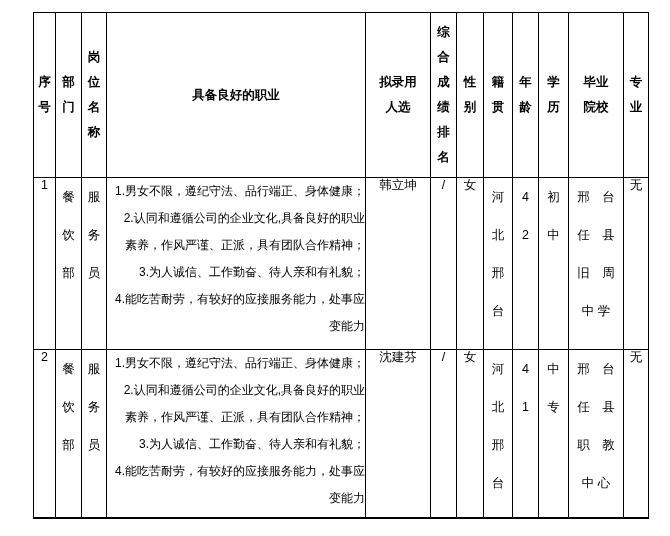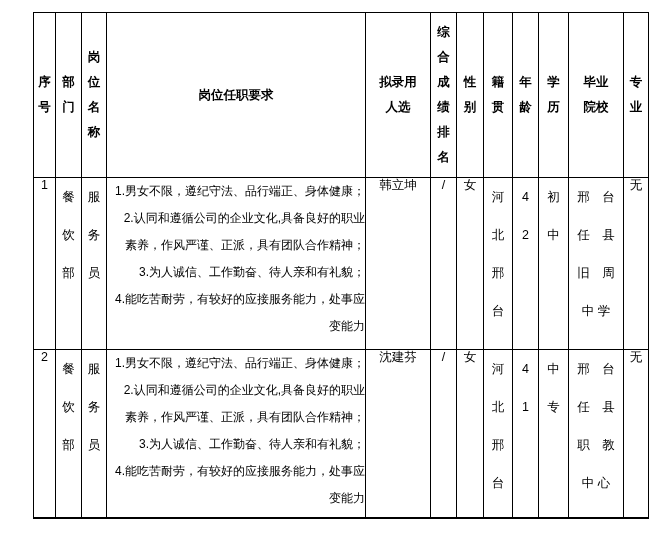--- a/index.html
+++ b/index.html
@@ -95,21 +95,21 @@
     <tbody>
         <tr class="hd-row">
       <th class="hd">序
 号</th>
       <th class="hd">部
 门</th>
       <th class="hd">岗
 位
 名
 称</th>
-      <th class="hd">岗位任职要求</th>
+      <th class="hd">具备良好的职业</th>
       <th class="hd">拟录用
 人选</th>
       <th class="hd">综
 合
 成
 绩
 排
 名</th>
       <th class="hd">性
 别</th>

